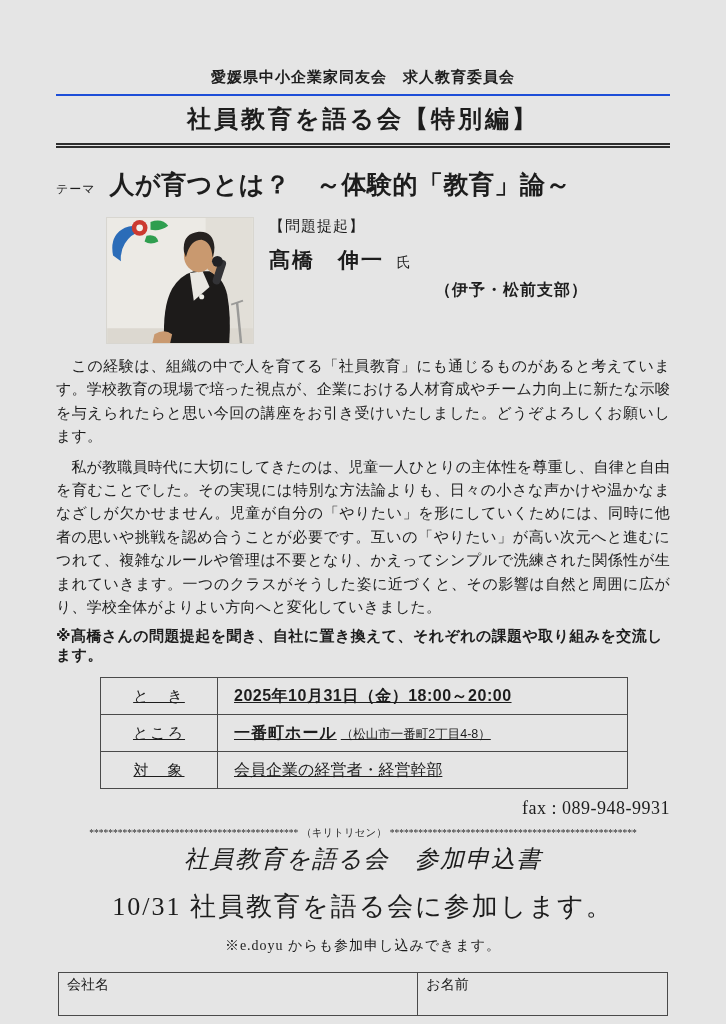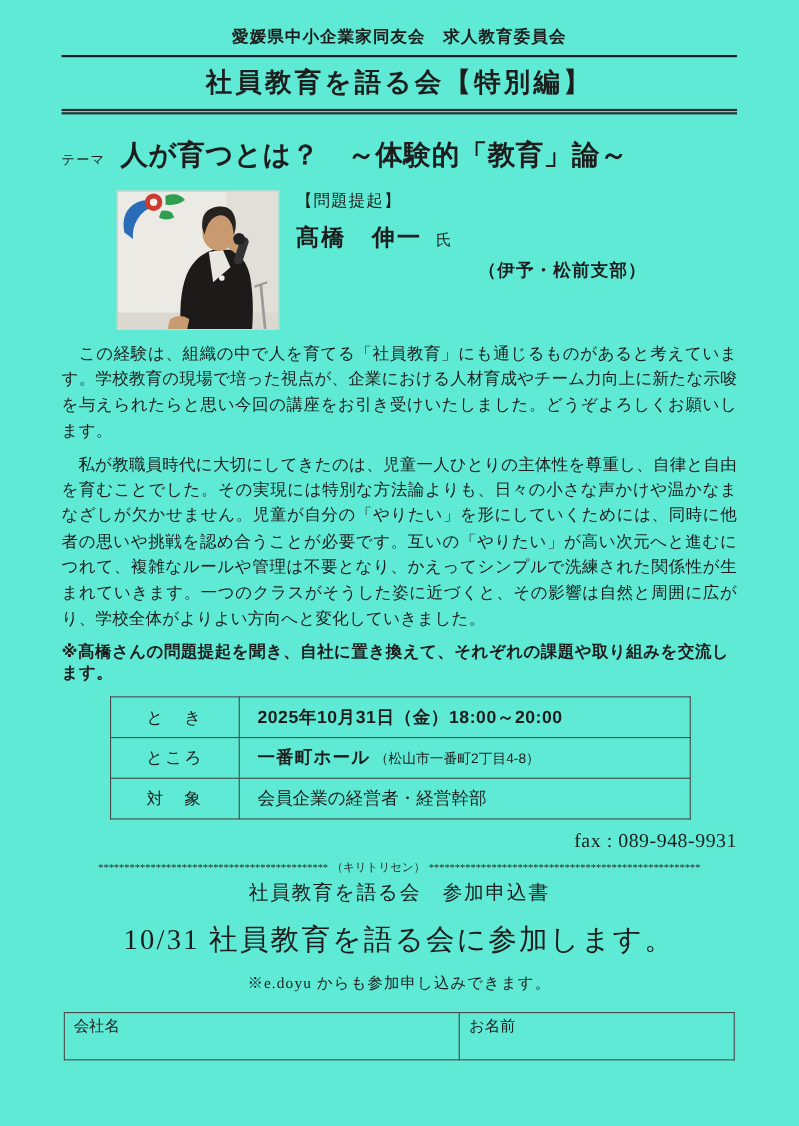--- a/index.html
+++ b/index.html
@@ -1,26 +1,26 @@
 <!DOCTYPE html>
 <html lang="ja"><head>
 <meta charset="utf-8">
 <style>
   html,body{margin:0;padding:0;background:#888;}
   .page{
     width:726px;height:1024px;margin:0 auto;box-sizing:border-box;
-    background:#5eead4;color:#1d1d1d;position:relative;overflow:hidden;
+    background:#e5e5e5;color:#1d1d1d;position:relative;overflow:hidden;
     font-family:"Liberation Sans","DejaVu Sans",sans-serif;
-    padding:24px 56px 0 56px;
+    padding:68px 56px 0 56px;
   }
   .serif{font-family:"Liberation Serif","DejaVu Serif",serif;}
 
   .org-header{text-align:center;font-size:15px;font-weight:bold;letter-spacing:1px;}
   .title-box{
-    margin-top:7px;border-top:2px solid #0f172a;border-bottom:5px double #2e2e2e;
+    margin-top:7px;border-top:2px solid #1d4ed8;border-bottom:5px double #2e2e2e;
     padding:7px 0 8px;text-align:center;font-size:24px;font-weight:600;letter-spacing:3px;
     font-family:"Liberation Serif","DejaVu Serif",serif;
   }
   .theme-row{margin-top:20px;display:flex;align-items:baseline;gap:14px;}
   .theme-label{font-size:12px;letter-spacing:1px;flex:0 0 auto;}
   .theme-title{font-size:25px;font-weight:bold;letter-spacing:0.5px;white-space:nowrap;}
 
   .speaker-row{margin-top:16px;display:flex;min-height:130px;}
   .photo{flex:0 0 auto;width:148px;height:127px;margin-left:50px;border:1px solid #d8d6d0;box-sizing:border-box;}
   .speaker-info{flex:1;padding-left:15px;}
@@ -28,32 +28,32 @@
   .speaker-name-line{margin-top:10px;}
   .speaker-name{font-size:21px;font-weight:bold;letter-spacing:2px;}
   .speaker-honorific{font-size:14px;margin-left:8px;}
   .speaker-role{margin-top:10px;padding-left:78px;font-size:17px;letter-spacing:2px;}
   .speaker-branch{margin-top:6px;padding-left:166px;font-size:16px;letter-spacing:1px;font-weight:bold;}
 
   .intro-label{margin-top:10px;font-size:16px;font-weight:bold;letter-spacing:1px;}
   .intro-p{margin:7px 0 0;font-size:15px;line-height:1.56;text-align:justify;letter-spacing:0.2px;}
   .note-line{margin-top:9px;font-size:15px;font-weight:bold;letter-spacing:0.4px;}
 
-  table.details{border-collapse:collapse;margin:12px 0 0 44px;width:528px;}
+  table.details{border-collapse:collapse;margin:12px 0 0 44px;width:528px;text-decoration:underline;}
   table.details td{border:1.5px solid #4a4a4a;height:34px;vertical-align:middle;}
   td.lbl{width:114px;text-align:center;font-size:15px;letter-spacing:2px;}
   td.val{padding-left:16px;font-size:16px;}
   .val-bold{font-weight:bold;letter-spacing:0.5px;}
   .place-main{font-weight:bold;font-size:16px;letter-spacing:1px;}
   .place-sub{font-size:12.5px;margin-left:4px;}
 
   .fax-line{margin-top:9px;text-align:right;font-size:18px;letter-spacing:0.5px;}
   .cutline{margin-top:7px;font-size:9.5px;white-space:nowrap;text-align:center;color:#2a2a2a;letter-spacing:0;}
   .cutline .cl-label{font-size:10.5px;margin:0 3px;}
-  .form-title{margin-top:3px;text-align:center;font-size:18px;letter-spacing:1.5px;}
+  .form-title{margin-top:3px;text-align:center;font-size:24px;letter-spacing:1.5px;font-style:italic;}
   .form-deadline{margin-top:5px;text-align:center;font-size:13.5px;letter-spacing:0.5px;}
   .statement{margin-top:14px;text-align:center;font-size:26px;font-weight:normal;letter-spacing:2px;}
   .edoyu-note{margin-top:13px;text-align:center;font-size:14px;letter-spacing:1px;}
 
   table.applyform{border-collapse:collapse;margin-top:17px;margin-left:2px;width:610px;}
   table.applyform td{border:1.5px solid #4a4a4a;height:36px;vertical-align:top;padding:3px 8px;font-size:14px;}
   td.company-cell{width:59%;}
 </style>
 </head>
 <body>

